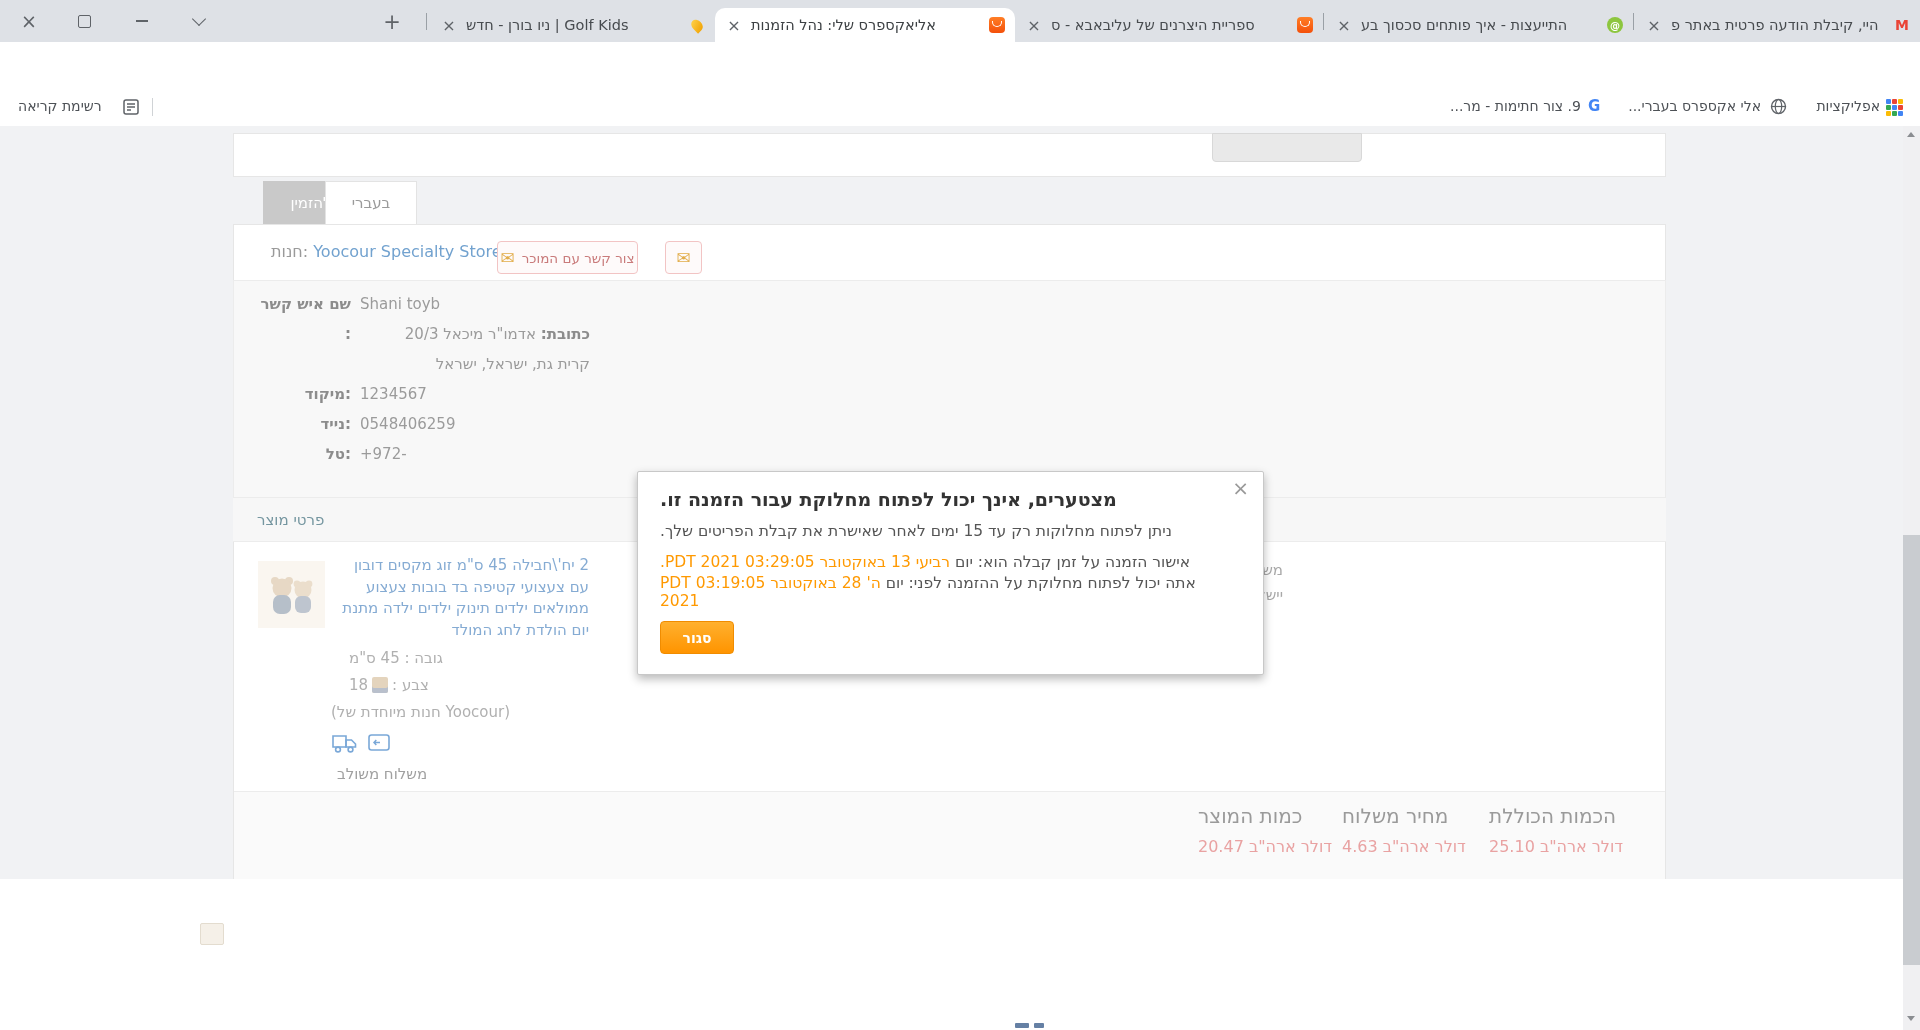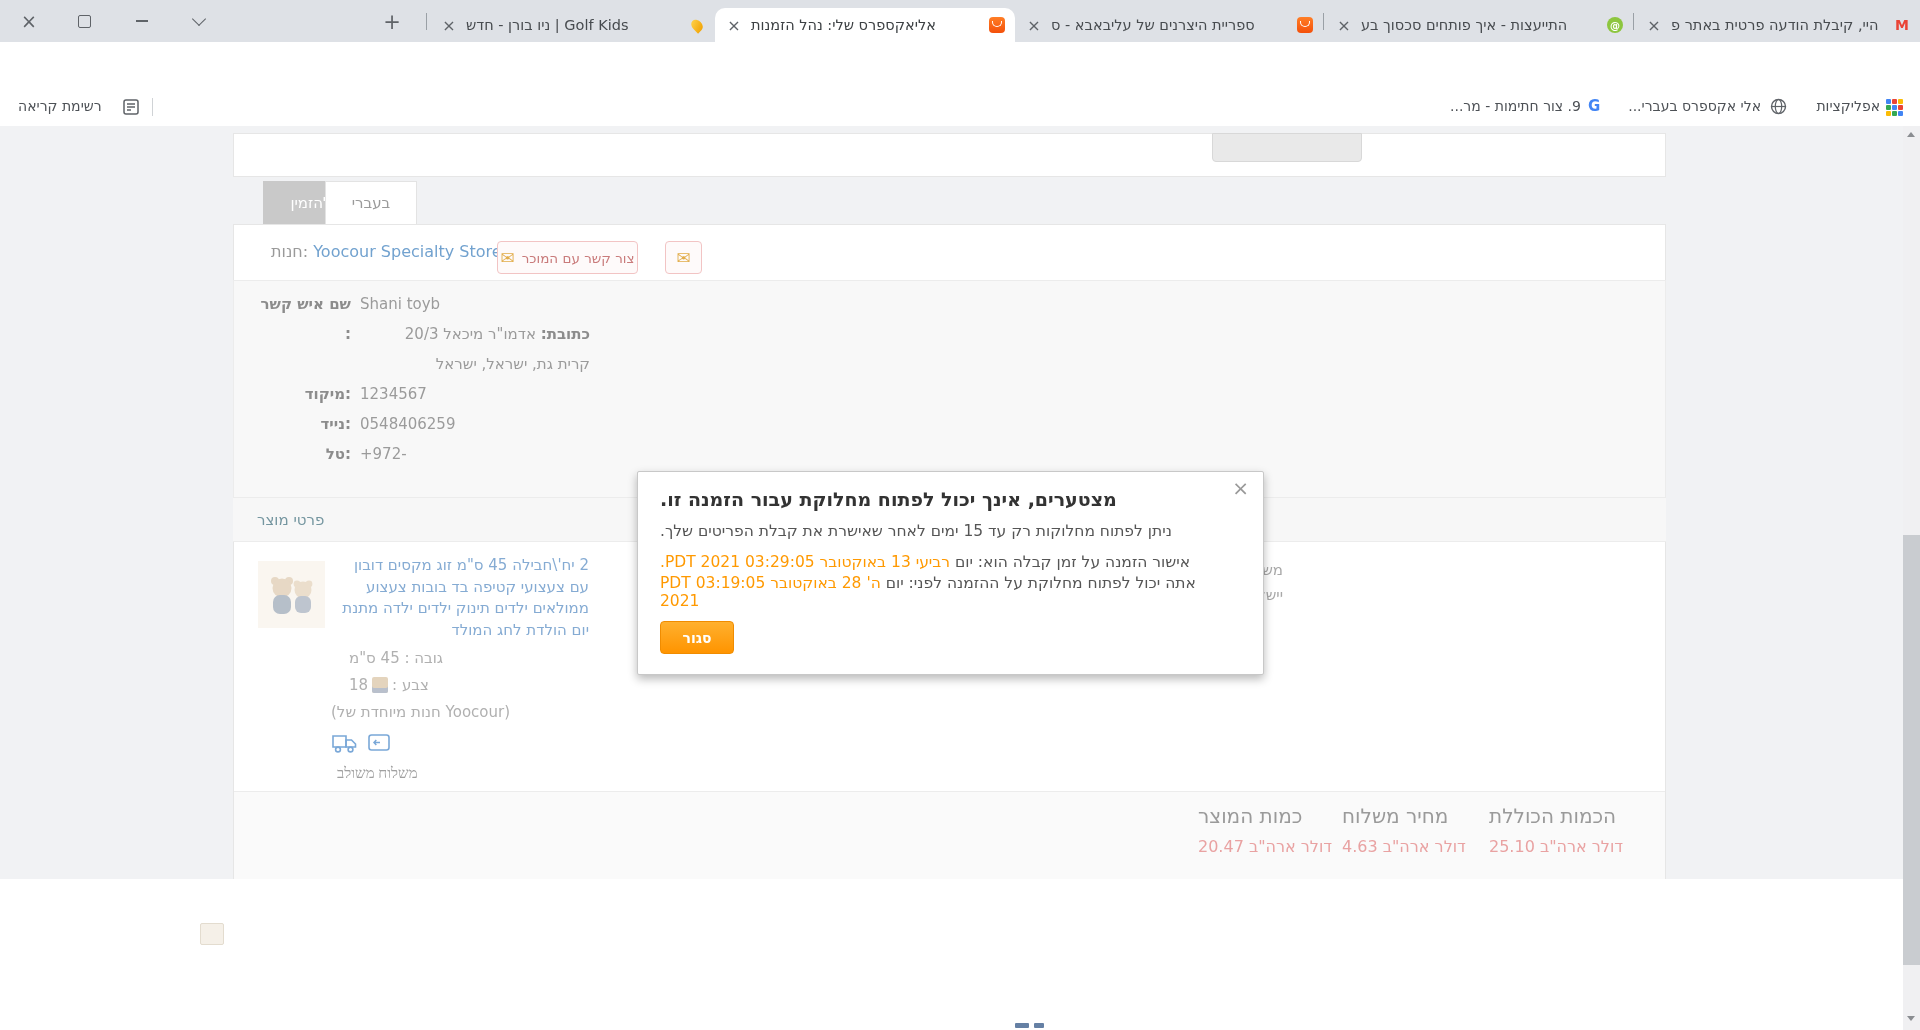--- a/index.html
+++ b/index.html
@@ -303,21 +303,21 @@
             <circle cx="19.5" cy="16.5" r="2.4" fill="none" stroke="#7aa8d8" stroke-width="1.6"></circle>
           </svg>
       </div>
       <div class="abs" style="left:134px;top:509px;">
         <svg width="22" height="18" viewBox="0 0 22 18">
             <rect x="1" y="1" width="20" height="15" rx="2.5" fill="none" stroke="#7aa8d8" stroke-width="1.6"></rect>
             <path d="M12 8.5H6m2.3-2.5L6 8.5l2.3 2.5" fill="none" stroke="#7aa8d8" stroke-width="1.5"></path>
           </svg>
       </div>
 
-      <div class="abs shiplabel" style="left:103px;top:540px;font-family:Liberation Serif, serif;">משלוח משולב</div>
+      <div class="abs shiplabel" style="left:103px;top:540px;">משלוח משולב</div>
 
       <div class="abs shipfrag" style="left:849px;top:336px;width:200px;">משלוח ו</div>
       <div class="abs shipfrag" style="left:849px;top:361px;width:200px;">יישלח תוך</div>
 
       <div class="abs priceband" style="left:0px;top:566px;width:1431px;height:87px;">
         <span class="abs phead" style="left:964px;top:12px;">כמות המוצר</span>
         <span class="abs pval" style="left:964px;top:45px;">20.47 דולר ארה"ב</span>
         <span class="abs phead" style="left:1108px;top:12px;">מחיר משלוח</span>
         <span class="abs pval" style="left:1108px;top:45px;">4.63 דולר ארה"ב</span>
         <span class="abs phead" style="left:1255px;top:12px;">הכמות הכוללת</span>

